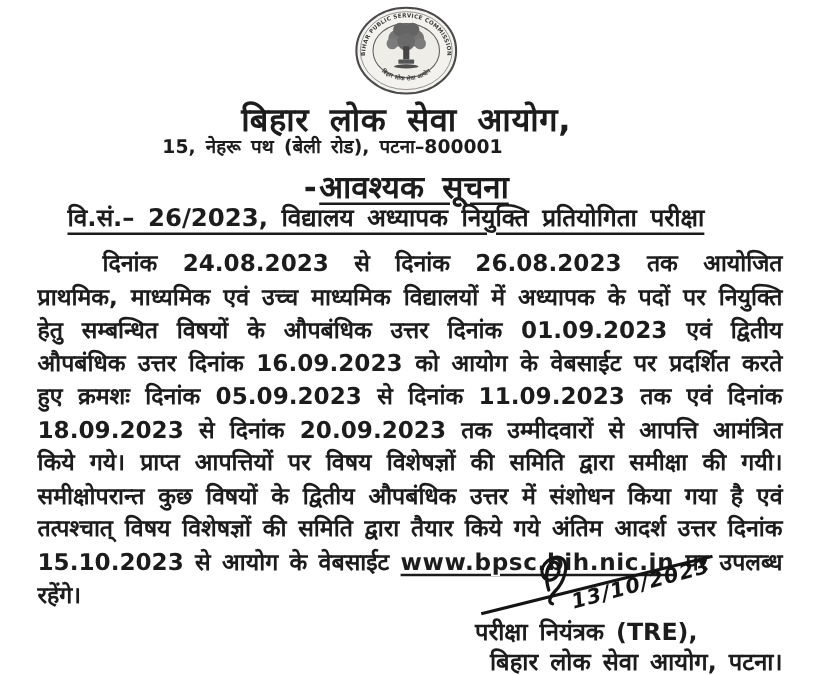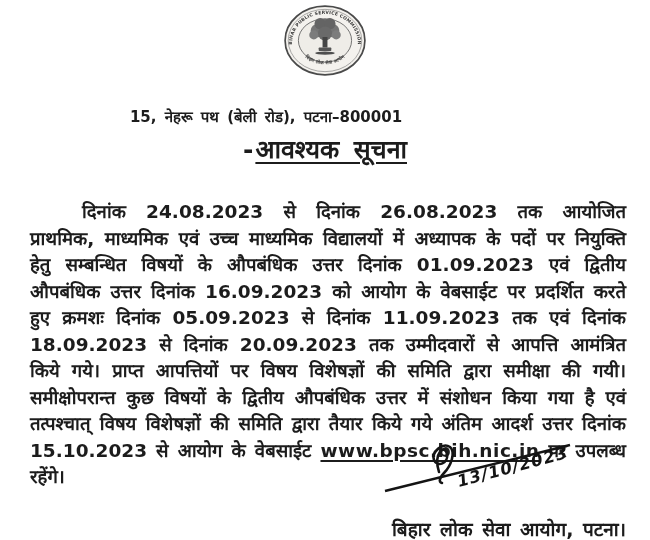--- a/index.html
+++ b/index.html
@@ -61,30 +61,33 @@
       <circle cx="67" cy="28" r="8" fill="#646464"></circle>
       <circle cx="60" cy="42" r="10" fill="#6a6a6a"></circle>
       <circle cx="44" cy="44" r="6.5" fill="#7c7c7c"></circle>
       <circle cx="76" cy="44" r="6.5" fill="#7c7c7c"></circle>
       <path d="M56.5,47 L56.5,62 L63.5,62 L63.5,47 Z" fill="#454545"></path>
       <rect x="51" y="62" width="18" height="5" rx="1" fill="#555555"></rect>
       <ellipse cx="60" cy="70" rx="14" ry="2.4" fill="#4e4e4e"></ellipse>
     </g>
   </svg>
 
+  <div class="org-name">बिहार लोक सेवा आयोग,</div>
   <div class="org-address">15, नेहरू पथ (बेली रोड), पटना–800001</div>
 
   <div class="notice-heading">
     <span class="dash">-</span><span class="u">आवश्यक सूचना</span>
   </div>
 
+  <div class="subject">वि.सं.– 26/2023, विद्यालय अध्यापक नियुक्ति प्रतियोगिता परीक्षा</div>
 
   <p class="body-text"><span>दिनांक 24.08.2023 से दिनांक 26.08.2023 तक आयोजित प्राथमिक, माध्यमिक एवं उच्च माध्यमिक विद्यालयों में अध्यापक के पदों पर नियुक्ति हेतु सम्बन्धित विषयों के औपबंधिक उत्तर दिनांक 01.09.2023 एवं द्वितीय औपबंधिक उत्तर दिनांक 16.09.2023 को आयोग के वेबसाईट पर प्रदर्शित करते हुए क्रमशः दिनांक 05.09.2023 से दिनांक 11.09.2023 तक एवं दिनांक 18.09.2023 से दिनांक 20.09.2023 तक उम्मीदवारों से आपत्ति आमंत्रित किये गये। प्राप्त आपत्तियों पर विषय विशेषज्ञों की समिति द्वारा समीक्षा की गयी। समीक्षोपरान्त कुछ विषयों के द्वितीय औपबंधिक उत्तर में संशोधन किया गया है एवं तत्पश्चात् विषय विशेषज्ञों की समिति द्वारा तैयार किये गये अंतिम आदर्श उत्तर दिनांक 15.10.2023 से आयोग के वेबसाईट </span><span class="website">www.bpsc.bih.nic.in</span><span> पर उपलब्ध रहेंगे।</span></p>
 
   <svg class="sig-mark" viewBox="0 0 190 58" xmlns="http://www.w3.org/2000/svg">
     <line x1="2" y1="53" x2="187" y2="7" stroke="#141414" stroke-width="2.4"></line>
     <path d="M56,34 C50,14 62,6 64,16 C66,25 54,30 51,22 C48,14 60,4 67,9 C73,14 68,28 61,35 C57,39 55,44 59,45" fill="none" stroke="#141414" stroke-width="2.6" stroke-linecap="round"></path>
     <text x="76" y="49" transform="rotate(-15 76 49)" font-size="16.5" font-weight="bold" font-style="italic" fill="#141414" letter-spacing="1">13/10/2023</text>
   </svg>
 
+  <div class="sig-designation">परीक्षा नियंत्रक (TRE),</div>
   <div class="sig-org">बिहार लोक सेवा आयोग, पटना।</div>
 
 </div>
 
 </body></html>

